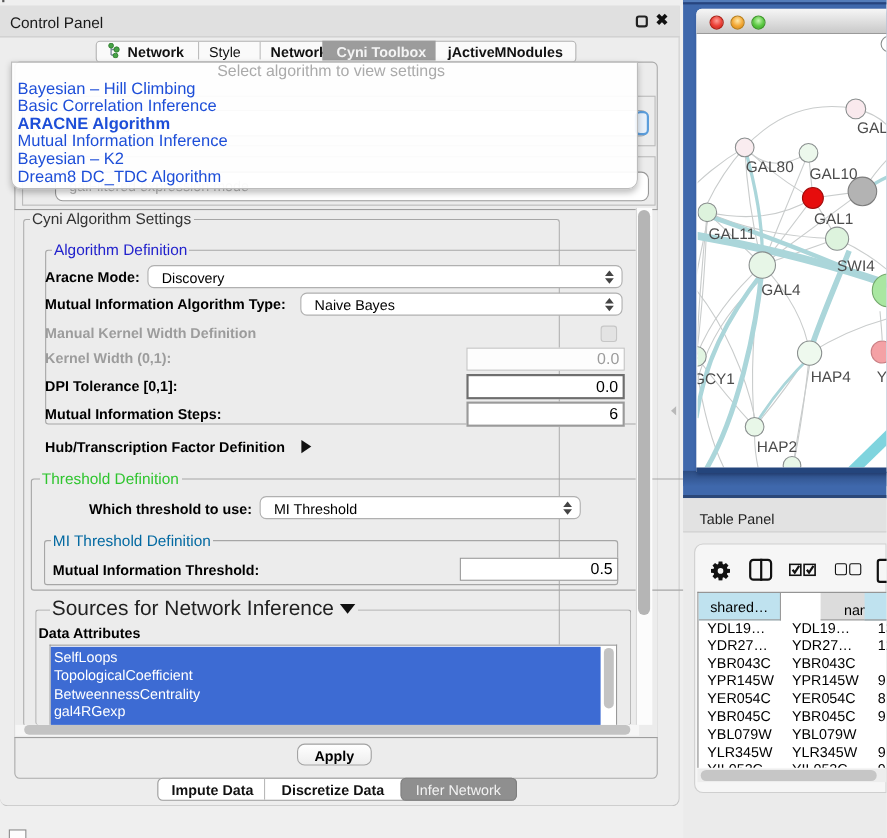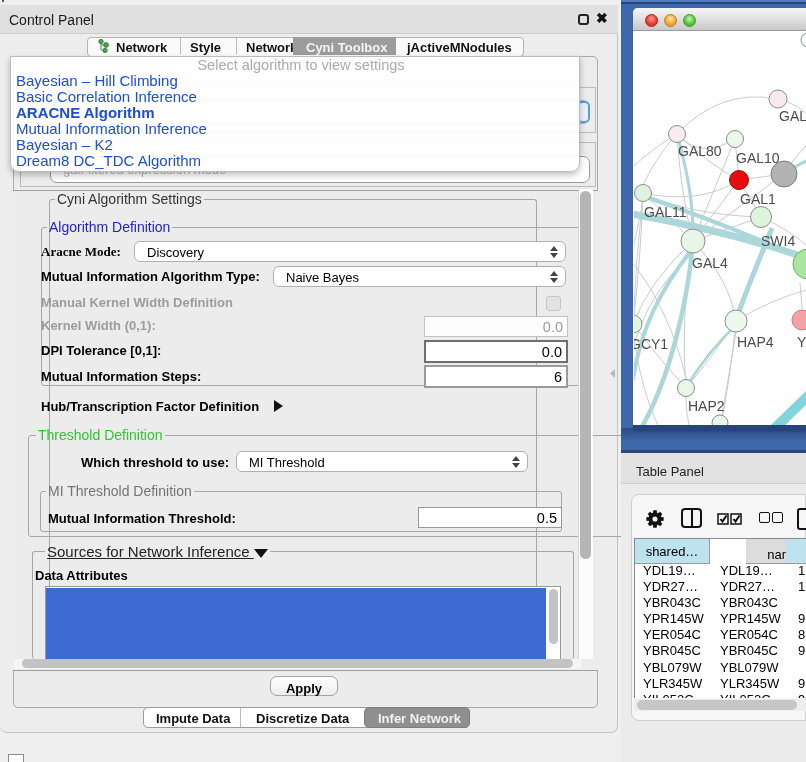--- a/index.html
+++ b/index.html
@@ -39,21 +39,21 @@
 <div class="abs" style="left:98px;top:39px;width:12px;height:13px;">
   <svg width="12" height="14" viewBox="0 0 12 14">
     <path d="M3 3 L3 11 M3 6 L7 6 M3 11 L6 11" stroke="#7a8a9a" stroke-width="1.2" fill="none"></path>
     <circle cx="3" cy="2.5" r="2.2" fill="#47a447" stroke="#2c7a2c" stroke-width="0.8"></circle>
     <circle cx="8" cy="6" r="2.4" fill="#47a447" stroke="#2c7a2c" stroke-width="0.8"></circle>
     <circle cx="7" cy="11.5" r="2.2" fill="#47a447" stroke="#2c7a2c" stroke-width="0.8"></circle>
   </svg>
 </div>
 <div class="abs" style="left:116px;top:40px;font-size:13px;font-weight:bold;color:#111;">Network</div>
 <div class="abs" style="left:180px;top:38px;width:1px;height:16px;background:#bdbdbd;"></div>
-<div class="abs" style="left:190px;top:40px;font-size:13px;font-weight:bold;color:#111;">Style</div>
+<div class="abs" style="left:190px;top:40px;font-size:13px;font-weight:normal;color:#111;">Style</div>
 <div class="abs" style="left:236px;top:38px;width:1px;height:16px;background:#bdbdbd;"></div>
 <div class="abs" style="left:246px;top:40px;font-size:13px;font-weight:bold;color:#111;">Network</div>
 <div class="abs" style="left:293px;top:37px;width:103px;height:18px;background:#9c9c9c;"></div>
 <div class="abs" style="left:306px;top:40px;font-size:13px;font-weight:bold;color:#f4f4f4;">Cyni Toolbox</div>
 <div class="abs" style="left:407px;top:40px;font-size:13px;font-weight:bold;color:#111;">jActiveMNodules</div>
 
 <div class="abs" style="left:13px;top:56px;width:585px;height:652px;background:#ececec;
      border:1px solid #ababab;border-radius:5px;box-sizing:border-box;"></div>
 
 <div class="abs" style="left:20px;top:87px;width:574px;height:44px;border:1px solid #bbb;"></div>
@@ -61,29 +61,29 @@
     <span style="position:absolute;left:12px;top:4px;font-size:13px;color:#9a9a9a;">ARACNE Algorithm</span>
   </div>
 <div class="abs" style="left:577px;top:101px;width:13px;height:22px;background:#e8f1fb;border:2px solid #5b9ddb;border-radius:5px;box-sizing:border-box;"></div>
 <div class="abs" style="left:20px;top:142px;width:574px;height:43px;border:1px solid #bbb;"></div>
 <div class="abs" style="left:50px;top:156px;width:540px;height:27px;background:#fff;border:1px solid #999;border-radius:7px;box-sizing:border-box;">
     <span style="position:absolute;left:12px;top:5px;font-size:13px;color:#b4b4b4;white-space:nowrap;">galFiltered expression mode</span>
   </div>
 
 <div class="abs" style="left:13px;top:190px;width:585px;height:481px;border-top:1px solid #9e9e9e;border-bottom:1px solid #9e9e9e;box-sizing:border-box;background:#ececec;"></div>
 
-<fieldset style="left:21px;top:191px;width:488px;height:469px;border-bottom:none;margin-left:28px;">
+<fieldset style="left:21px;top:191px;width:488px;height:469px;border-bottom:none;">
   <legend style="color:#333;">Cyni Algorithm Settings</legend>
 </fieldset>
 
 <fieldset style="left:41px;top:219px;width:543px;height:167px;">
   <legend style="color:#2222cc;">Algorithm Definition</legend>
 </fieldset>
 
-<div class="abs lbl b" style="left:41px;top:244px;font-family:Liberation Serif, serif;">Aracne Mode:</div>
+<div class="abs lbl b" style="left:41px;top:244px;">Aracne Mode:</div>
 <div class="combo" style="left:134px;top:241px;width:432px;height:21px;">
     <span class="tx">Discovery</span>
     <span class="arrows"></span>
   </div>
 
 <div class="abs lbl b" style="left:41px;top:269px;">Mutual Information Algorithm Type:</div>
 <div class="combo" style="left:273px;top:266px;width:293px;height:21px;">
     <span class="tx">Naive Bayes</span>
     <span class="arrows"></span>
   </div>
@@ -106,51 +106,52 @@
 <fieldset style="left:28px;top:427px;width:635px;height:110px;">
   <legend style="color:#2fc52f;margin-left:7px;">Threshold Definition</legend>
 </fieldset>
 <div class="abs lbl b" style="left:81px;top:455px;">Which threshold to use:</div>
 <div class="combo" style="left:236px;top:451px;width:292px;height:21px;">
     <span class="tx">MI Threshold</span>
     <span class="arrows"></span>
   </div>
 
 <fieldset style="left:40px;top:483px;width:522px;height:49px;">
-  <legend style="color:#737373;margin-top:28px;">MI Threshold Definition</legend>
+  <legend style="color:#0369a1;margin-top:28px;">MI Threshold Definition</legend>
 </fieldset>
 <div class="abs lbl b" style="left:48px;top:511px;">Mutual Information Threshold:</div>
 <div class="field" style="left:418px;top:507px;width:144px;height:21px;border:1.5px solid #979797;">0.5</div>
 
 <fieldset style="left:32px;top:543px;width:542px;height:116px;border-bottom:none;">
-  <legend style="color:#222;margin-left:12px;font-size:15px;text-decoration:underline;">Sources for Network Inference <span style="display:inline-block;width:0;height:0;border-left:7px solid transparent;border-right:7px solid transparent;border-top:9px solid #111;vertical-align:middle;"></span></legend>
+  <legend style="color:#222;margin-left:12px;font-size:19px;">Sources for Network Inference <span style="display:inline-block;width:0;height:0;border-left:7px solid transparent;border-right:7px solid transparent;border-top:9px solid #111;vertical-align:middle;"></span></legend>
 </fieldset>
 <div class="abs lbl b" style="left:35px;top:568px;">Data Attributes</div>
 
 <div class="abs" style="left:45px;top:586px;width:516px;height:73px;background:#fff;border:1px solid #999;border-bottom:none;box-sizing:border-box;overflow:hidden;">
   <div style="position:absolute;left:0;top:1px;width:500px;height:80px;background:#3d6bd3;"></div>
+  <div style="position:absolute;left:3px;top:3px;font-size:13px;color:#fff;line-height:16.3px;">SelfLoops<br>TopologicalCoefficient<br>BetweennessCentrality<br>gal4RGexp</div>
   <div style="position:absolute;left:503px;top:2px;width:9px;height:55px;background:#c3c3c3;border-radius:5px;"></div>
 </div>
 
 <div class="abs" style="left:578px;top:189px;width:15px;height:470px;background:#fcfcfc;border-left:1px solid #d5d5d5;box-sizing:border-box;"></div>
 <div class="abs" style="left:580px;top:191px;width:11px;height:368px;background:#b5b5b5;border-radius:6px;"></div>
 
 <div class="abs" style="left:14px;top:659px;width:567px;height:10px;background:#f6f6f6;"></div>
 <div class="abs" style="left:22px;top:659px;width:551px;height:9px;background:#c3c3c3;border-radius:5px;"></div>
 
 <div class="abs" style="left:270px;top:676px;width:68px;height:20px;background:linear-gradient(#ffffff,#ededed);
      border:1px solid #a3a3a3;border-radius:7px;box-sizing:border-box;text-align:center;">
   <span style="font-size:13px;font-weight:bold;color:#000;position:relative;top:1.5px;">Apply</span></div>
 
 <div class="abs" style="left:143px;top:707px;width:327px;height:21px;background:#fff;border:1px solid #9b9b9b;border-radius:5px;box-sizing:border-box;"></div>
 <div class="abs" style="left:156px;top:711px;font-size:13px;font-weight:bold;color:#111;text-align:center;">Impute Data</div>
 <div class="abs" style="left:240px;top:708px;width:1px;height:19px;background:#b9b9b9;"></div>
 <div class="abs" style="left:256px;top:711px;font-size:13px;font-weight:bold;color:#111;">Discretize Data</div>
 <div class="abs" style="left:364px;top:707px;width:106px;height:21px;background:#8f8f8f;border-radius:5px;border:1px solid #7e7e7e;box-sizing:border-box;"></div>
-<div class="abs" style="left:378px;top:711px;font-size:13px;font-weight:bold;color:#f2f2f2;">Infer Network</div>
+<div class="abs" style="left:378px;top:711px;font-size:13px;font-weight:normal;color:#f2f2f2;">Infer Network</div>
 
 <div class="abs" style="left:610px;top:369px;width:5px;height:9px;background:#b9b9b9;clip-path:polygon(100% 0,0 50%,100% 100%);"></div>
 
 <div class="abs" style="left:8px;top:754px;width:14px;height:10px;background:#fdfdfd;border:1px solid #8a8a8a;"></div>
 
 <div class="abs" style="left:10px;top:56px;width:570px;height:116px;background:rgba(255,255,255,0.93);border:1px solid #bcbcbc;border-radius:0 0 9px 9px;box-sizing:border-box;box-shadow:0 3px 6px rgba(0,0,0,0.25);"></div>
 <div class="abs" style="left:10px;top:57px;width:582px;text-align:center;font-size:14.5px;color:#ababab;">Select algorithm to view settings</div>
 <div class="abs" style="left:16px;top:73px;font-size:15px;color:#1d4ed8;line-height:16px;">
 Bayesian – Hill Climbing<br>
 Basic Correlation Inference<br>

